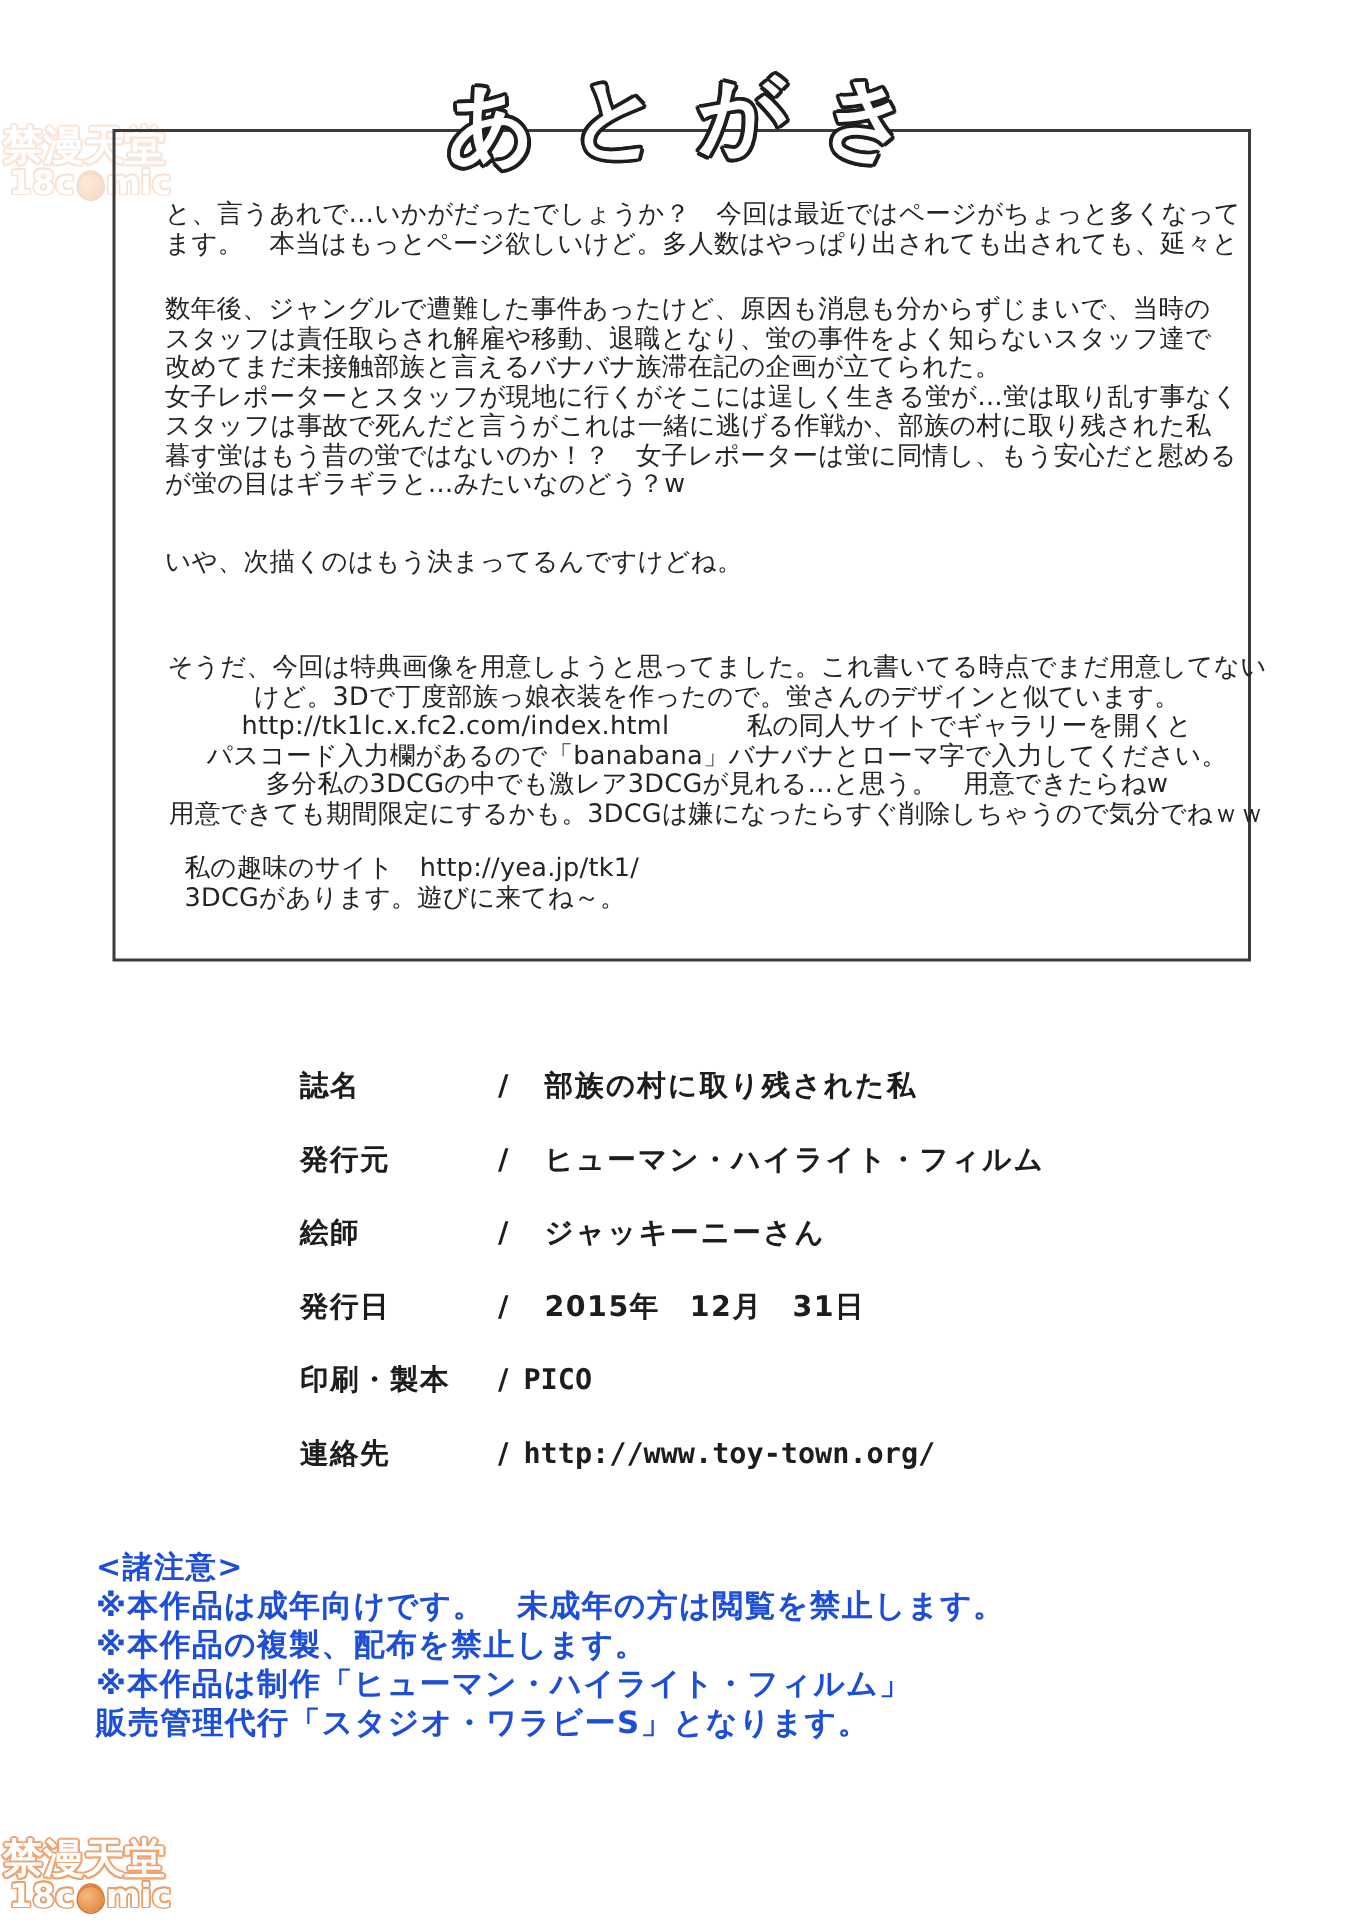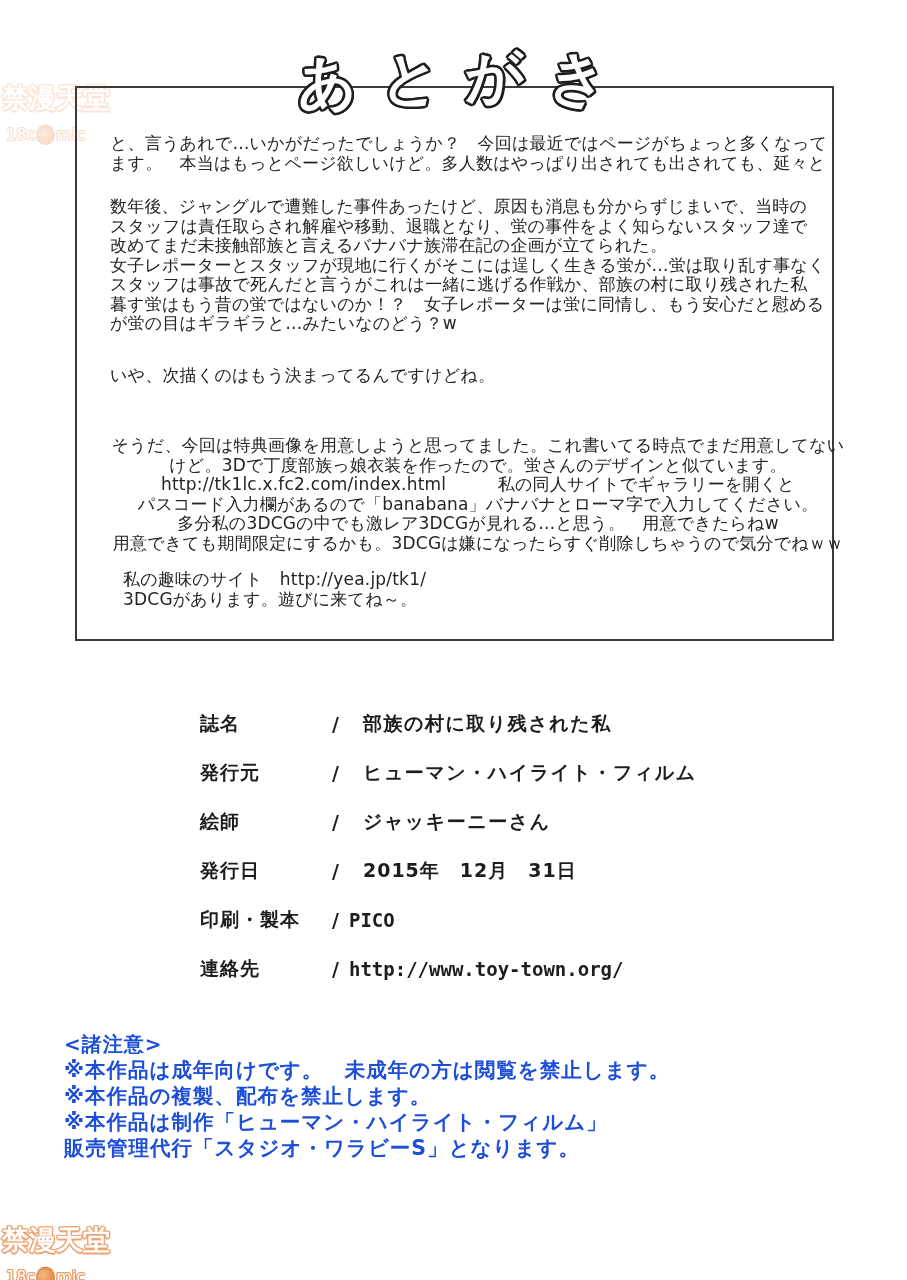--- a/index.html
+++ b/index.html
@@ -18,22 +18,22 @@
   .wm-top{top:84px;opacity:0.28;}
   .wm-bottom{top:1226px;opacity:0.95;}
   .wm-brand{
     font-size:27px;font-weight:bold;letter-spacing:0px;
     color:#ffffff;white-space:nowrap;
     text-shadow:
       -1.5px 0 #eba06b, 1.5px 0 #eba06b, 0 -1.5px #eba06b, 0 1.5px #eba06b,
       -1px -1px #eba06b, 1px -1px #eba06b, -1px 1px #eba06b, 1px 1px #eba06b;
   }
   .wm-logo{
-    margin-top:14px;margin-left:4px;
-    font-size:16px;font-weight:normal;white-space:nowrap;
+    margin-top:1px;margin-left:4px;
+    font-size:22px;font-weight:bold;white-space:nowrap;
     color:#ffffff;display:flex;align-items:center;gap:1px;
     text-shadow:
       -1.2px 0 #e89a5f, 1.2px 0 #e89a5f, 0 -1.2px #e89a5f, 0 1.2px #e89a5f,
       -0.8px -0.8px #e89a5f, 0.8px -0.8px #e89a5f, -0.8px 0.8px #e89a5f, 0.8px 0.8px #e89a5f;
   }
   .wm-mascot{
     display:inline-block;width:17px;height:17px;border-radius:50%;
     background:radial-gradient(circle at 35% 35%, #f3b878 0%, #e8924d 55%, #d97a35 100%);
     border:1px solid #cf7330;
     box-shadow:0 -2px 0 -0.5px #d97a35;

